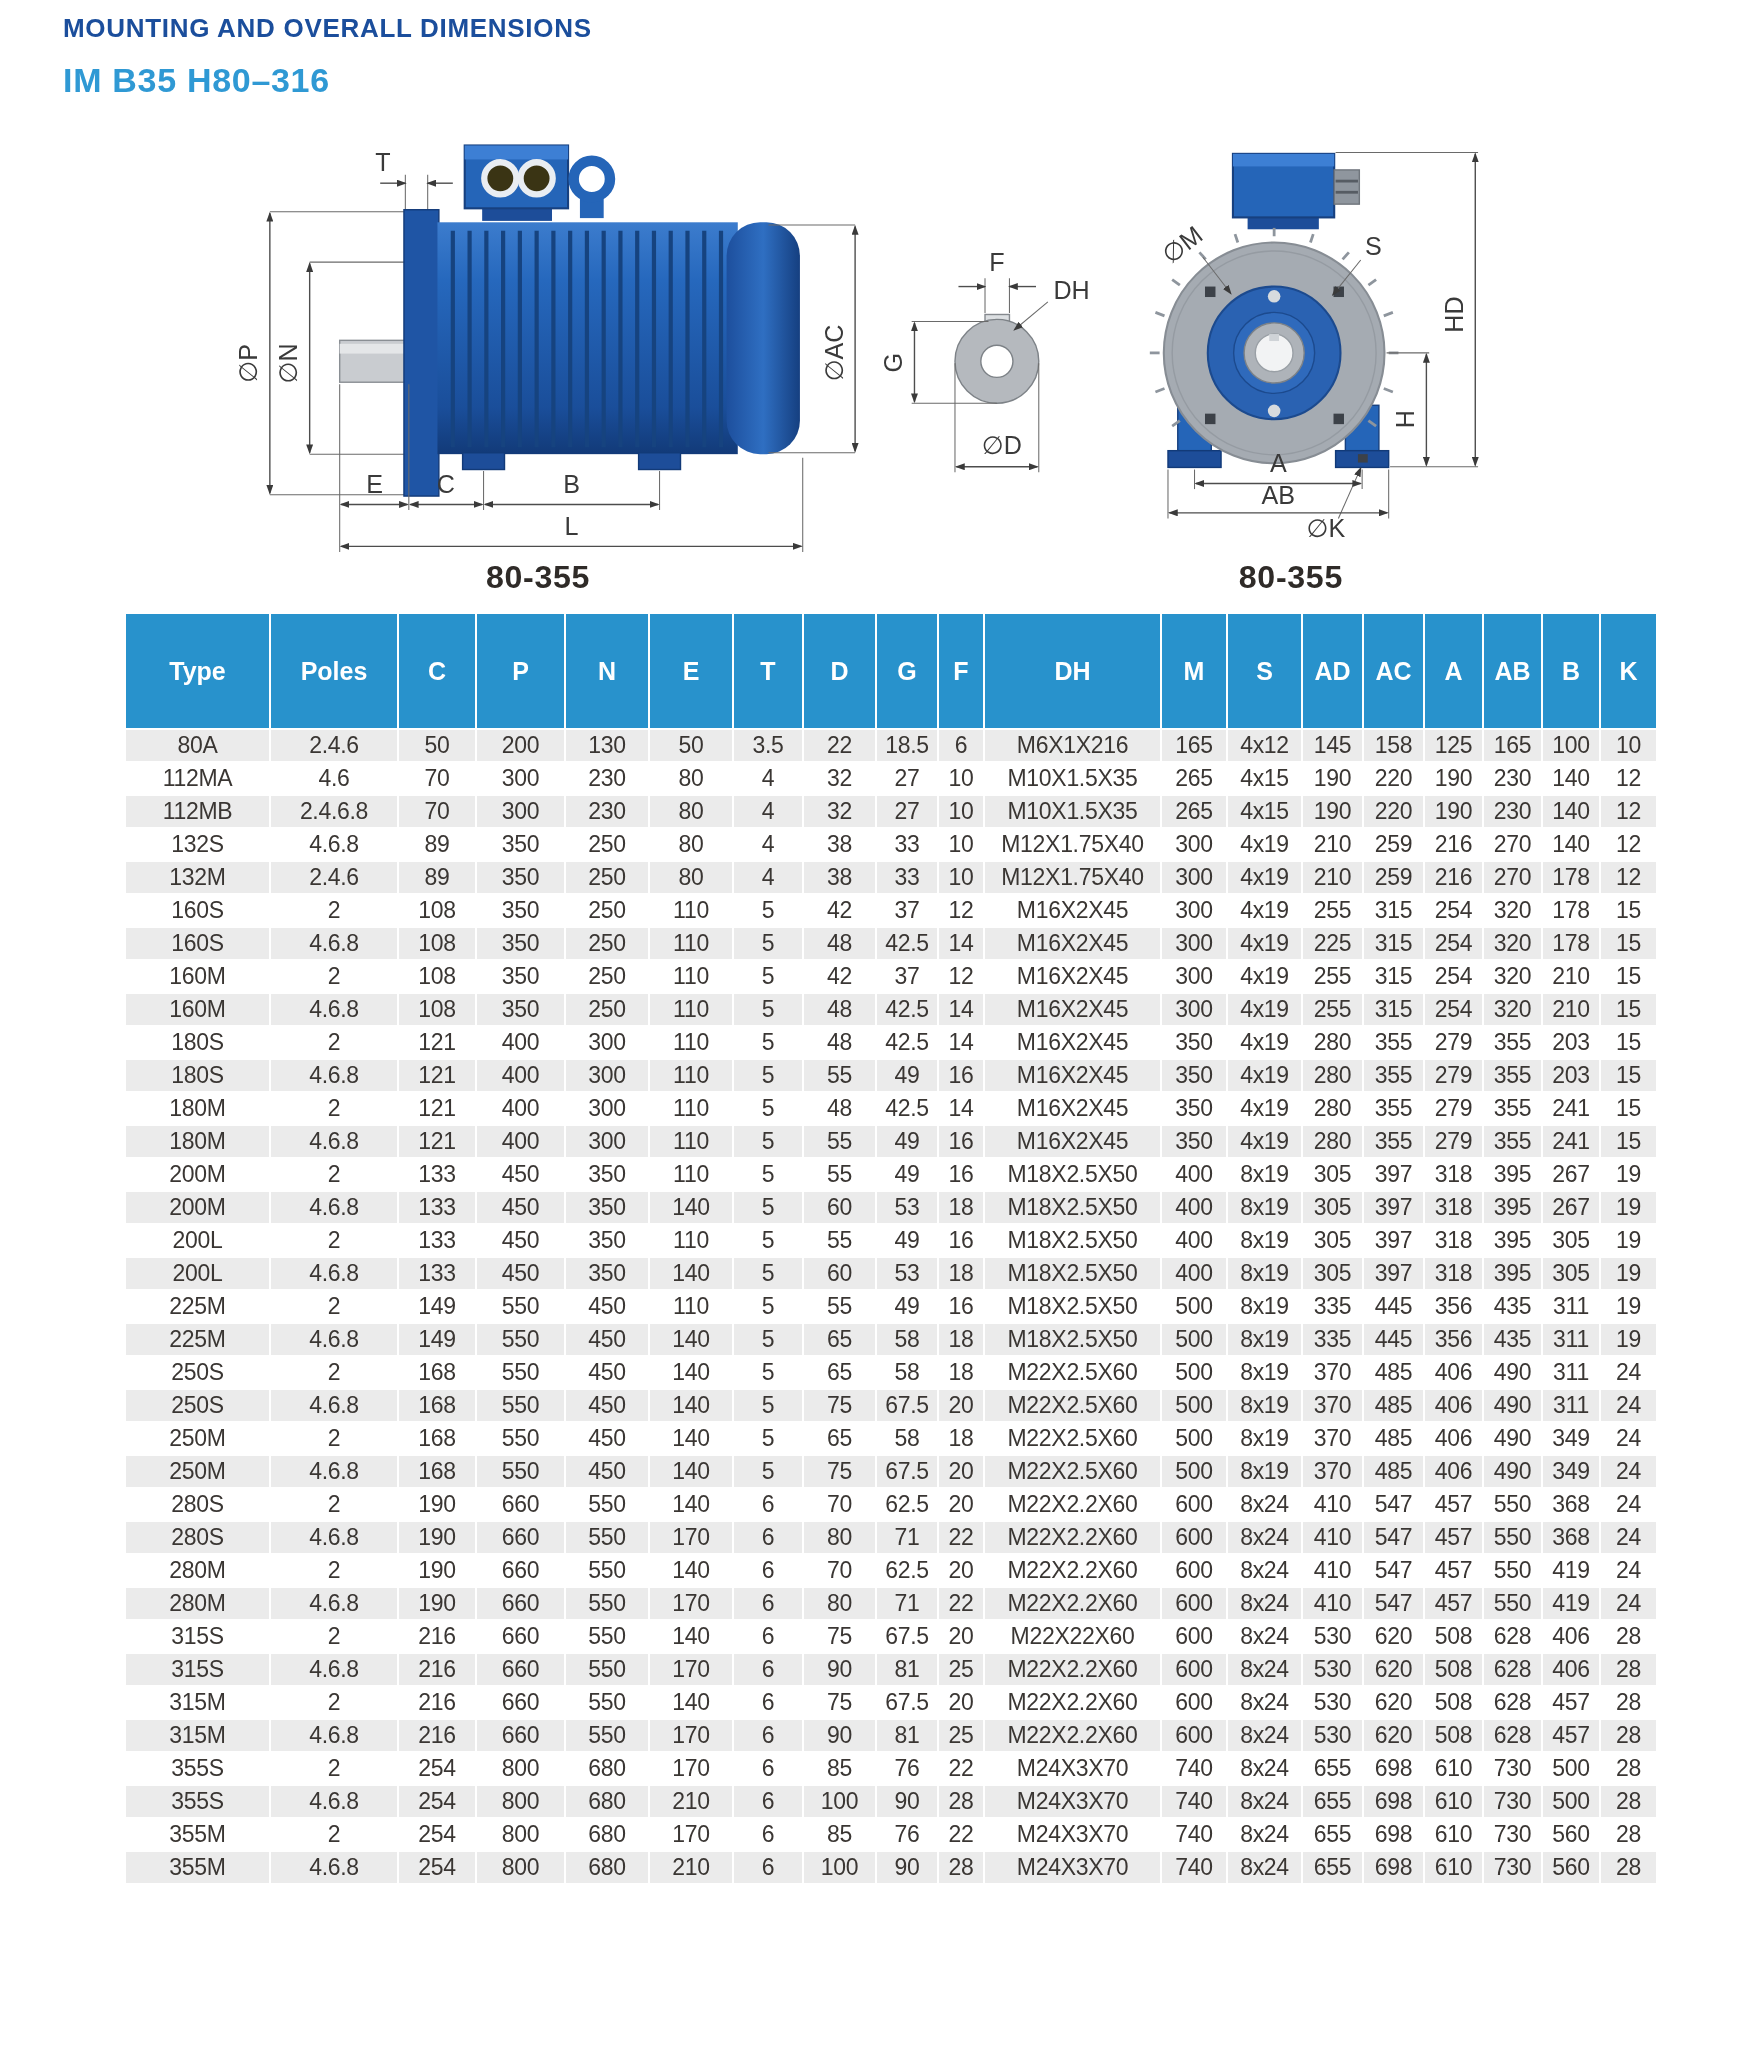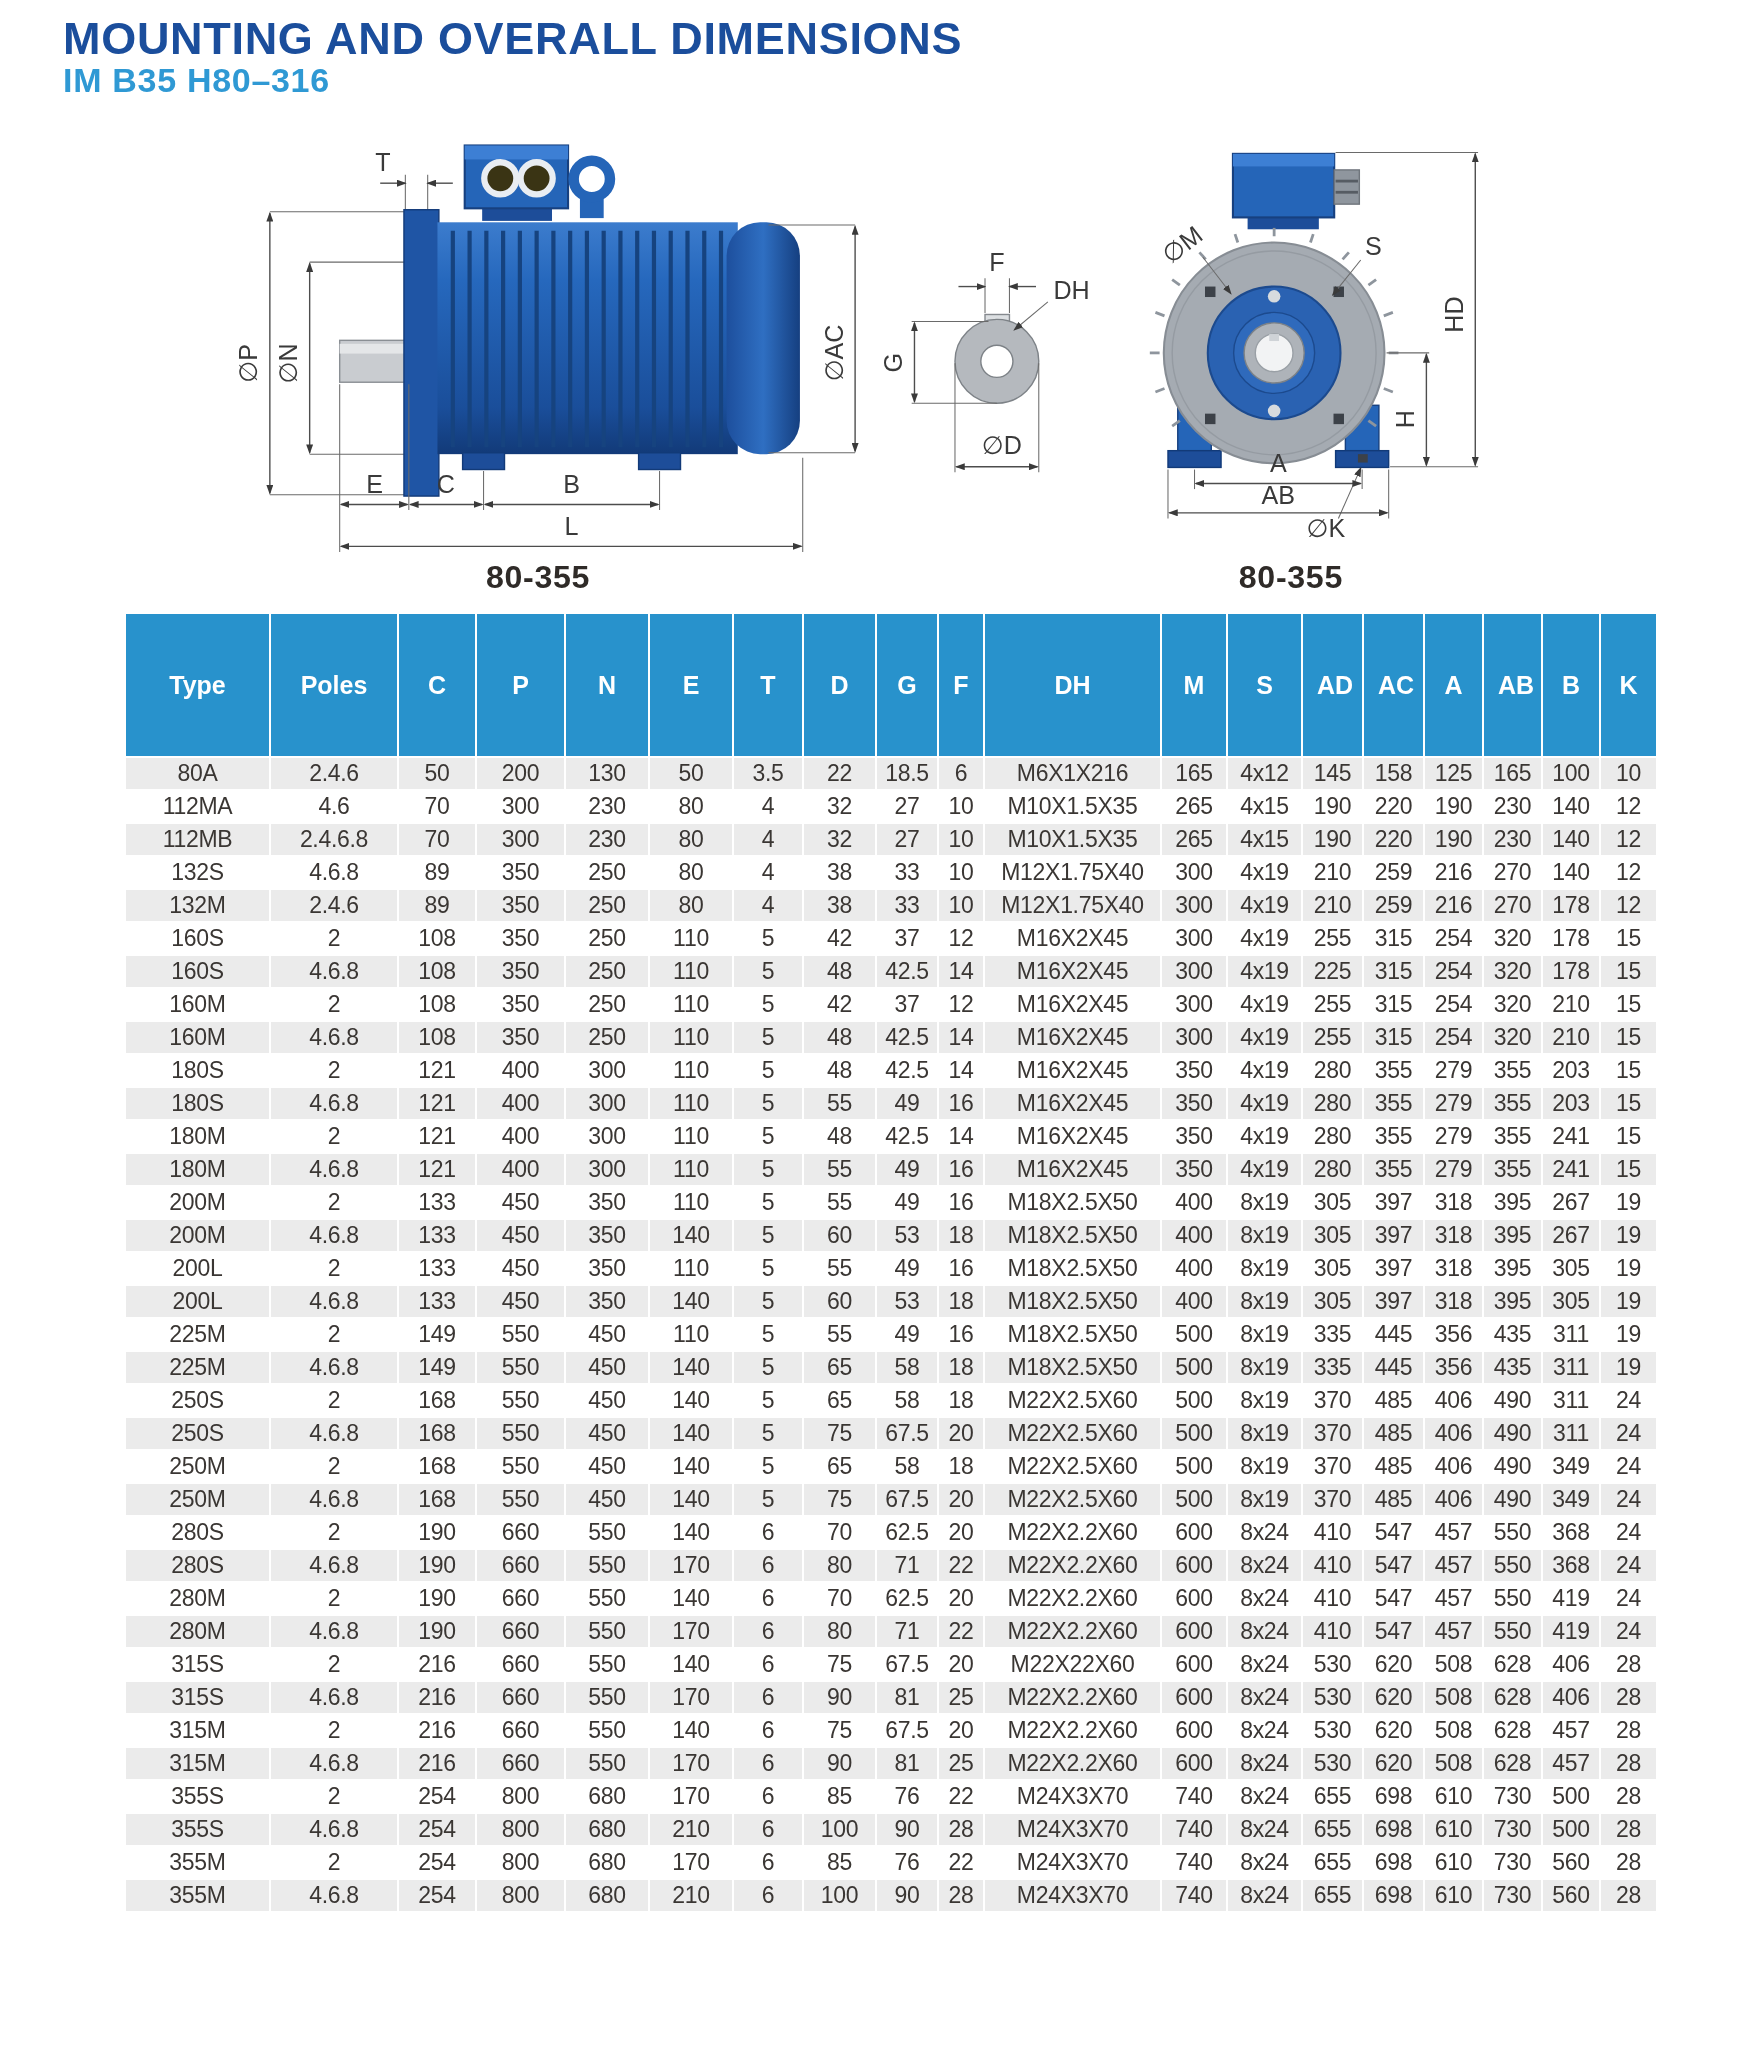--- a/index.html
+++ b/index.html
@@ -1,33 +1,33 @@
 <!DOCTYPE html>
 <html style="font-size:11.2px"><head>
 <meta charset="utf-8">
 <style>
   html,body{margin:0;padding:0;background:#ffffff;}
   #page{position:relative;width:1757px;height:2066px;background:#ffffff;overflow:hidden;
         font-family:"Liberation Sans","DejaVu Sans",sans-serif;}
   
-  #title{position:absolute;left:63px;top:12.6px;font-size:45px;font-weight:bold;
+  #title{position:absolute;left:63px;top:12.6px;font-size:26px;font-weight:bold;
          letter-spacing:0.7px;color:#1b4e9c;white-space:nowrap;}
   #subtitle{position:absolute;left:63px;top:61px;font-size:34px;font-weight:bold;
          letter-spacing:0.7px;color:#2f99d4;white-space:nowrap;}
   
   #diagram-svg{position:absolute;left:0;top:91px;width:1757px;height:521px;}
   .dim{stroke:#4d4d4d;stroke-width:2;fill:none;}
   .dimthin{stroke:#6a6a6a;stroke-width:1.5;fill:none;}
   .dimlabel{font-size:36px;fill:#3a3a3a;}
   .caption{font-size:46px;font-weight:bold;fill:#2f2b28;letter-spacing:1px;}
   
   #dim-table{position:absolute;left:124px;top:612px;width:1495px;
              border-collapse:separate;border-spacing:2.1px;table-layout:fixed;}
   #dim-table th{background:#2892cc;color:#ffffff;font-size:25px;font-weight:bold;
-                height:114px;vertical-align:middle;text-align:center;padding:14px;
+                height:114px;vertical-align:middle;text-align:center;padding:0;
                 letter-spacing:0px;}
   #dim-table td{height:31px;font-size:23px;color:#3a3633;text-align:center;
                 vertical-align:middle;padding:0;letter-spacing:-0.3px;white-space:nowrap;}
   #dim-table tbody tr:nth-child(odd) td{background:#ebebeb;}
   #dim-table tbody tr:nth-child(even) td{background:#ffffff;}
   col.c0{width:143px;} col.c1{width:126px;} col.c2{width:76px;} col.c3{width:87px;}
   col.c4{width:82px;} col.c5{width:82px;} col.c6{width:68px;}  col.c7{width:71px;}
   col.c8{width:60px;}  col.c9{width:44px;}  col.c10{width:175px;}col.c11{width:64px;}
   col.c12{width:73px;}col.c13{width:59px;} col.c14{width:59px;} col.c15{width:57px;}
   col.c16{width:57px;} col.c17{width:56px;} col.c18{width:55px;}

